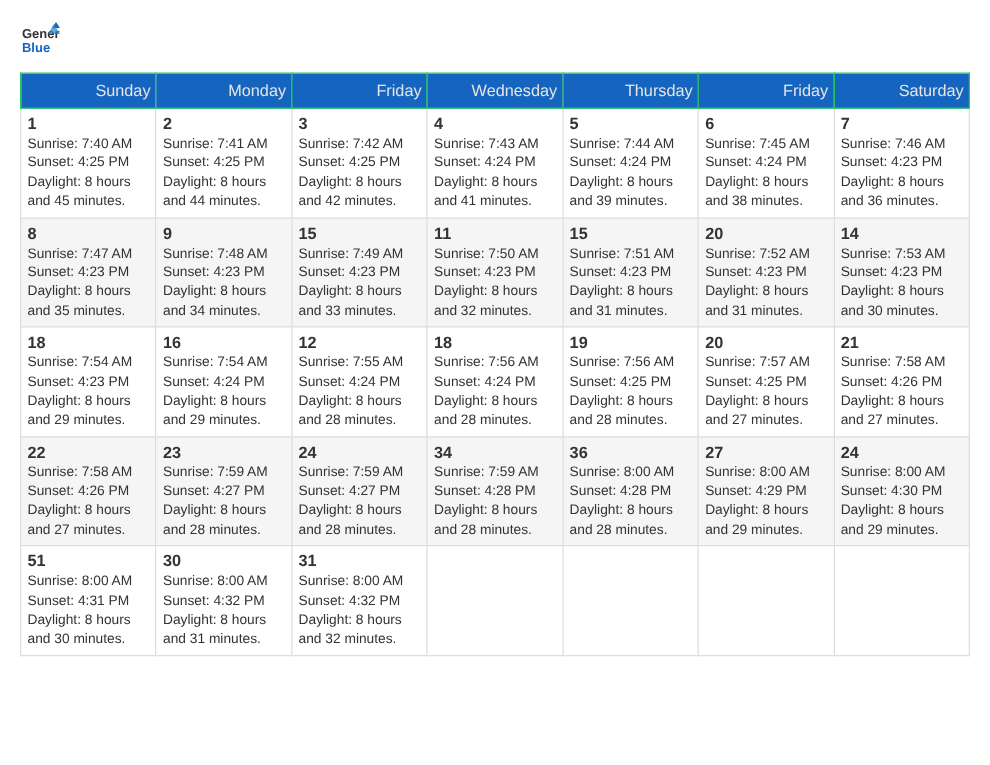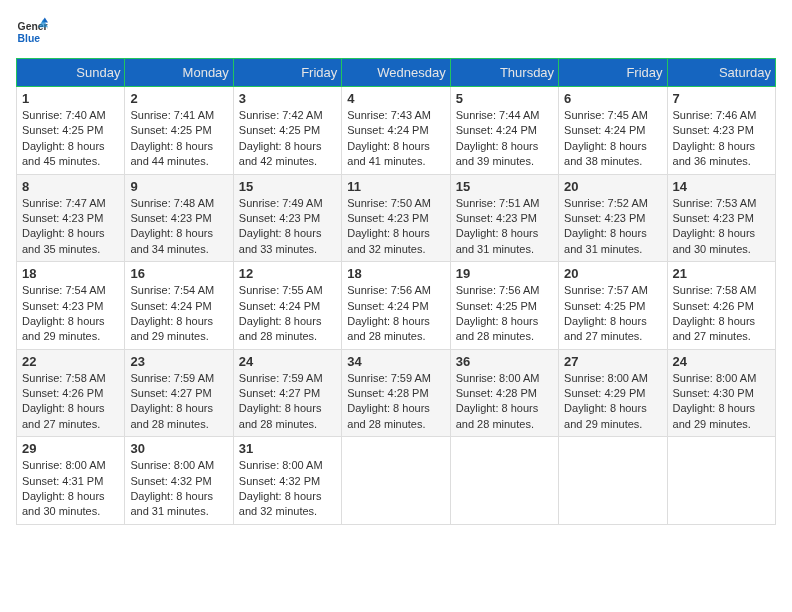--- a/index.html
+++ b/index.html
@@ -339,21 +339,21 @@
         <span class="day-num">24</span>
         <div class="day-detail">
           Sunrise: 8:00 AM<br>
           Sunset: 4:30 PM<br>
           Daylight: 8 hours and 29 minutes.
         </div>
       </td>
       </tr>
       <tr class="last-row">
         <td>
-        <span class="day-num">29</span>
+        <span class="day-num">51</span>
         <div class="day-detail">
           Sunrise: 8:00 AM<br>
           Sunset: 4:31 PM<br>
           Daylight: 8 hours and 30 minutes.
         </div>
       </td>
         <td>
         <span class="day-num">30</span>
         <div class="day-detail">
           Sunrise: 8:00 AM<br>

